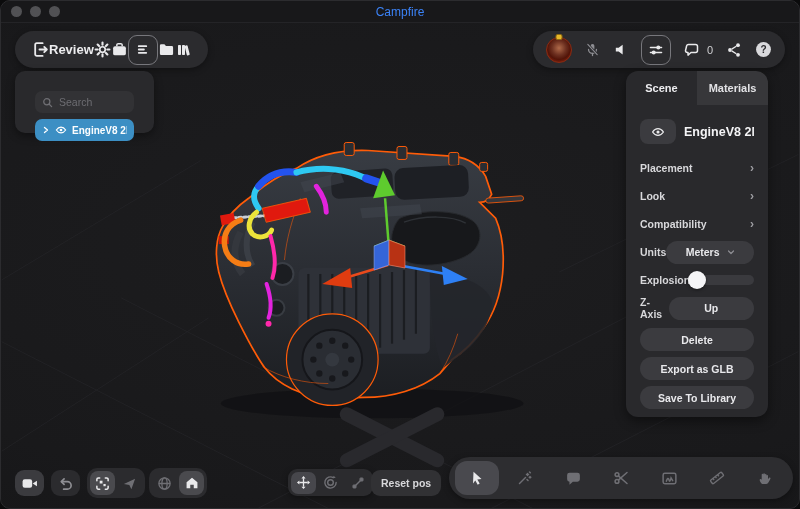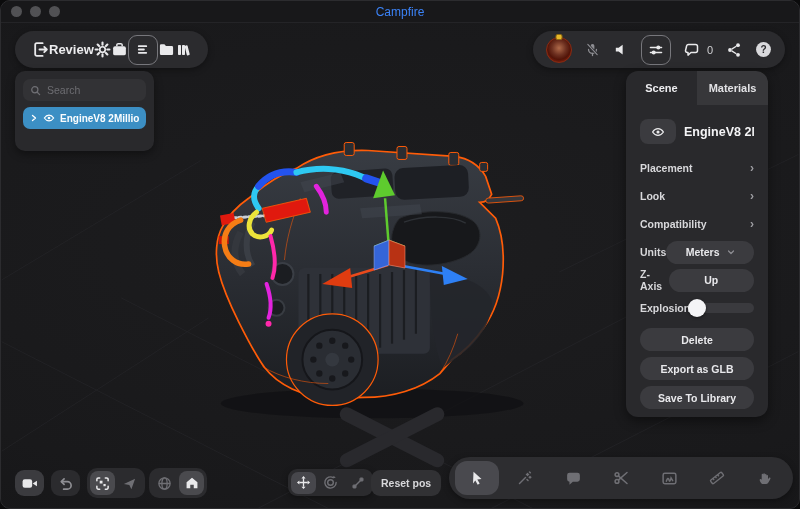--- a/index.html
+++ b/index.html
@@ -52,22 +52,22 @@
   
   .tb-right{ right:14px; top:30px; height:37px; padding:0 13px; gap:13px; }
   .avatar{ position:relative; width:26px; height:26px; border-radius:50%;
     background:radial-gradient(circle at 50% 42%, #b06a4a 0%, #6d3020 38%, #521408 62%, #7a1e0c 78%, #3a0c04 100%);
     border:1px solid #8a2a12; }
   .avatar .crown{ position:absolute; top:-4px; left:50%; transform:translateX(-50%);
     width:7px; height:6px; border-radius:2px; background:#e8b72a; border:1px solid #8f6d10; }
   .chat-count{ font-size:11px; color:#cfcfd2; margin-left:-6px; }
   
   .outliner{
-    position:absolute; left:14px; top:70px; width:139px; height:80px;
-    background:#29292c; border-radius:10px; padding:8px; z-index:20;
+    position:absolute; left:14px; top:70px; width:139px; height:62px;
+    background:#29292c; border-radius:10px; padding:20px; z-index:20;
     box-shadow:0 3px 8px rgba(0,0,0,.4);
   }
   .search-box{
     height:22px; background:#323235; border-radius:7px;
     display:flex; align-items:center; gap:6px; padding:0 7px;
   }
   .search-box input{
     width:100%; background:transparent; border:none; outline:none;
     font-family:inherit; font-size:10.5px; color:#d6d6d8;
   }
@@ -434,28 +434,28 @@
         <span class="ctl">
           <span>Meters</span>
           <span class="icon ic-gray">
             <svg width="8" height="8" viewBox="0 0 16 16">
                 <path d="M3 6l5 5 5-5" fill="none" stroke="currentColor" stroke-width="2.4" stroke-linecap="round" stroke-linejoin="round"></path>
               </svg>
           </span>
         </span>
       </div>
       <div class="row">
-        <span class="lab">Z-Axis</span>
-        <span class="ctl">Up</span>
-      </div>
-      <div class="row">
         <span class="lab">Explosion</span>
         <span class="slider">
           <span class="knob"></span>
         </span>
+      </div>
+      <div class="row">
+        <span class="lab">Z-Axis</span>
+        <span class="ctl">Up</span>
       </div>
       <div class="act-btn">Delete</div>
       <div class="act-btn">Export as GLB</div>
       <div class="act-btn">Save To Library</div>
     </div>
   </div>
 
   <div class="sq-btn lit" style="left:14px">
     <span class="icon ic-white">
       <svg width="17" height="17" viewBox="0 0 16 16">

